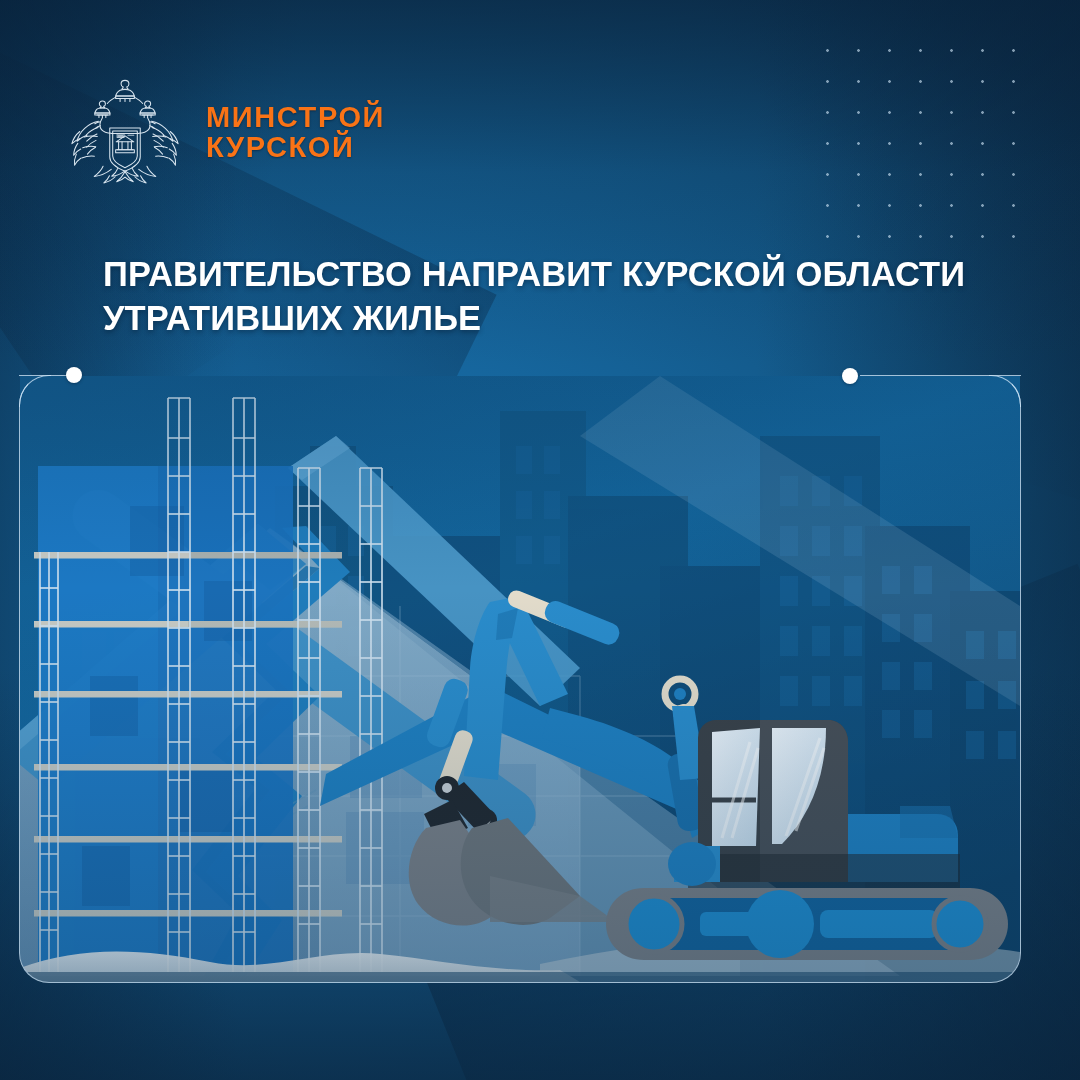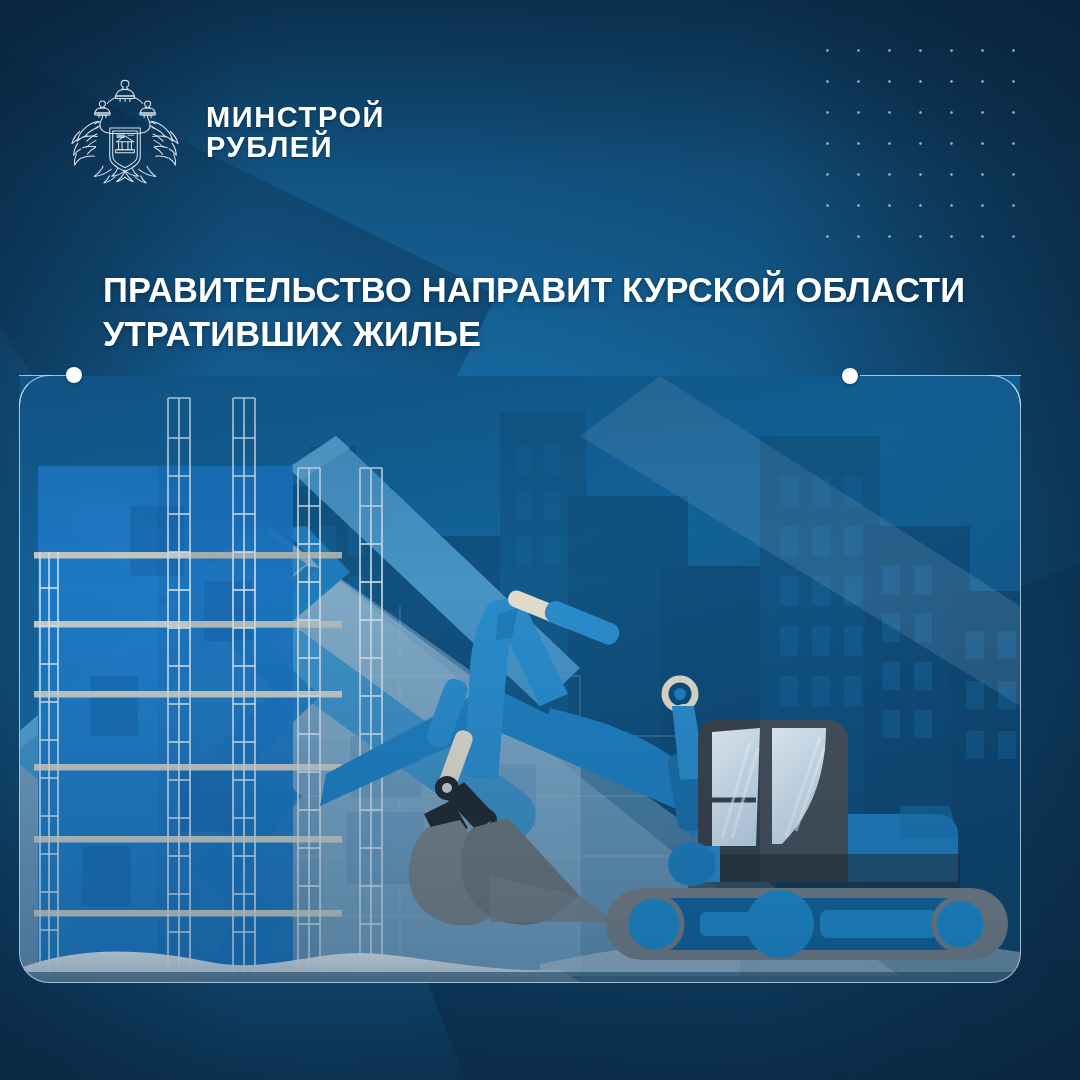--- a/index.html
+++ b/index.html
@@ -37,25 +37,25 @@
   .facet-bl{left:-300px;bottom:-360px;width:760px;height:680px;
     background:linear-gradient(30deg,rgba(9,36,62,.42),rgba(9,36,62,0) 68%);
     transform:rotate(14deg);}
   
   .dotgrid{position:absolute;left:806px;top:29px;width:220px;height:220px;
     background-image:radial-gradient(circle, rgba(205,228,245,.62) 1.1px, rgba(0,0,0,0) 1.6px);
     background-size:31px 31px;background-position:6px 6px;}
   
   .logo{position:absolute;left:66px;top:72px;display:flex;align-items:center;gap:22px;}
   .logo-mark{width:118px;height:120px;display:block;}
-  .logo-text{color:#ffffff;line-height:1.04;letter-spacing:1.6px;}
+  .logo-text{color:#f97316;line-height:1.04;letter-spacing:1.6px;}
   .logo-text .l1,.logo-text .l2{font-size:29px;font-weight:700;display:block;
     text-shadow:0 1px 2px rgba(3,22,42,.5);}
   
-  .headline{position:absolute;left:103px;top:268px;width:880px;
+  .headline{position:absolute;left:103px;top:252px;width:880px;
     color:#ffffff;font-size:34.5px;font-weight:800;line-height:1.285;
     letter-spacing:.1px;text-transform:uppercase;
     text-shadow:0 2px 5px rgba(4,24,46,.46);}
   .headline .hl{display:block;white-space:nowrap;}
   
   .frame{position:absolute;left:19px;top:375px;width:1002px;height:608px;
     border:1.4px solid rgba(206,228,246,.78);border-radius:30px;
     border-top-color:transparent;}
   .frame-top-l{position:absolute;left:19px;top:375px;width:57px;height:1.4px;
     background:rgba(206,228,246,.78);}
@@ -145,21 +145,21 @@
         <path d="M60 100.5c4 3 8.5 5 13.5 5.5-3-2.4-5-5-6-7.8"></path>
         <path d="M46 99c-5 4-11 6.5-17.3 7.2 4.4-3.3 7.4-6.8 9-10.4"></path>
         <path d="M74 99c5 4 11 6.5 17.3 7.2-4.4-3.3-7.4-6.8-9-10.4"></path>
         <path d="M50 106.5c-3 3-7 5.2-11.5 6.3 2.7-2.4 4.6-4.8 5.7-7.3"></path>
         <path d="M70 106.5c3 3 7 5.2 11.5 6.3-2.7-2.4-4.6-4.8-5.7-7.3"></path>
         <path d="M60 101.5c-2.2 4-5 7.4-8.4 10 3.3-.8 6.2-2.4 8.4-4.6 2.2 2.2 5.1 3.8 8.4 4.6-3.4-2.6-6.2-6-8.4-10z"></path>
       </g>
     </svg>
     <div class="logo-text">
       <span class="l1">МИНСТРОЙ</span>
-      <span class="l2">РУБЛЕЙ</span>
+      <span class="l2">КУРСКОЙ</span>
     </div>
   </div>
 
   <div class="headline">
     <span class="hl">ПРАВИТЕЛЬСТВО НАПРАВИТ КУРСКОЙ ОБЛАСТИ</span>
     <span class="hl">УТРАТИВШИХ ЖИЛЬЕ</span>
   </div>
 
   <div class="illo">
     <svg viewBox="0 0 1000 606">

